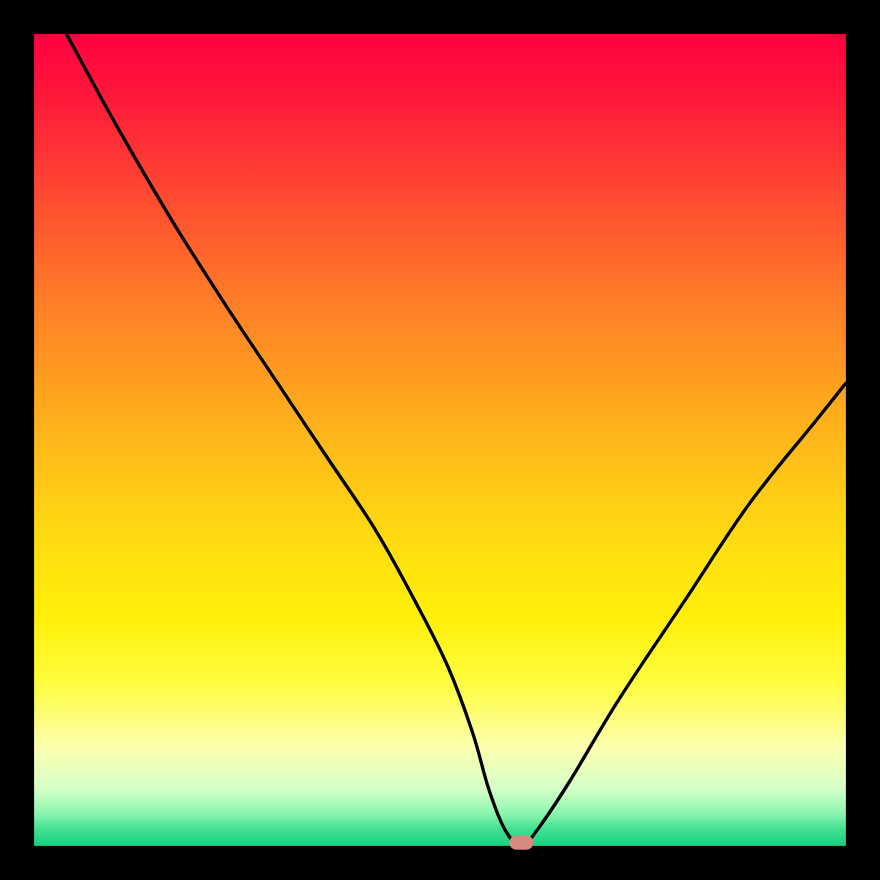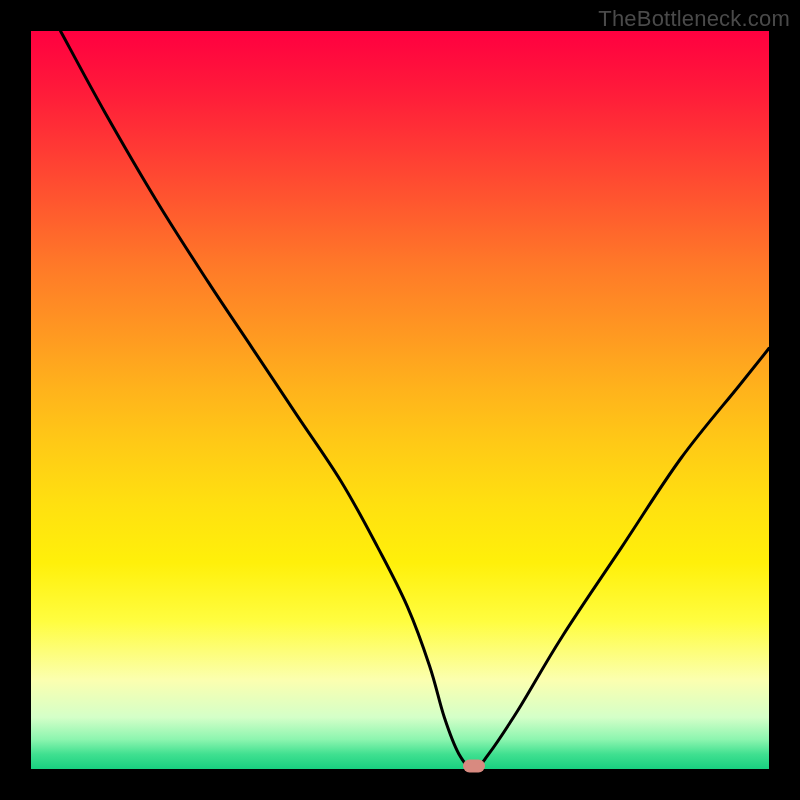--- a/index.html
+++ b/index.html
@@ -65,21 +65,20 @@
     border-radius: 7px;
     background: #d88a80;
     transform: translate(-50%, -50%);
   }
 </style>
 </head>
 <body>
 
 <div class="frame">
 
-  <div class="watermark">TheBottleneck.com</div>
 
   <div class="plot">
 
     <svg class="curve" viewBox="0 0 738 738" preserveAspectRatio="none">
       <path id="curve-path" d="M 29.5 0.0 C 37.5 14.6, 56.5 50.6, 73.8 81.2 C 91.1 111.7, 106.9 139.2, 125.5 169.7 C 144.1 200.3, 159.9 224.4, 177.1 250.9 C 194.4 277.5, 205.5 293.4, 221.4 317.3 C 237.3 341.3, 249.7 359.8, 265.7 383.8 C 281.6 407.7, 295.3 426.3, 310.0 450.2 C 324.6 474.1, 334.9 494.0, 346.9 516.6 C 358.8 539.2, 367.1 554.4, 376.4 575.6 C 385.7 596.9, 391.9 614.8, 398.5 634.7 C 405.2 654.6, 408.0 670.4, 413.3 686.3 C 418.6 702.3, 422.7 713.9, 428.0 723.2 C 433.4 732.5, 437.5 738.0, 442.8 738.0 C 448.1 738.0, 449.6 733.9, 457.6 723.2 C 465.5 712.6, 473.8 700.2, 487.1 679.0 C 500.4 657.7, 512.8 634.4, 531.4 605.2 C 550.0 575.9, 569.1 548.5, 590.4 516.6 C 611.7 484.7, 628.2 457.3, 649.4 428.0 C 670.7 398.8, 692.5 374.2, 708.5 354.2 C 724.4 334.3, 732.7 324.0, 738.0 317.3" fill="none" stroke="#000" stroke-width="3" stroke-linejoin="round" stroke-linecap="round"></path>
     </svg>
 
     <div id="marker" class="marker" style="left: 442.8px; top: 735px; background: rgb(216, 138, 128);"></div>
   </div>
 

